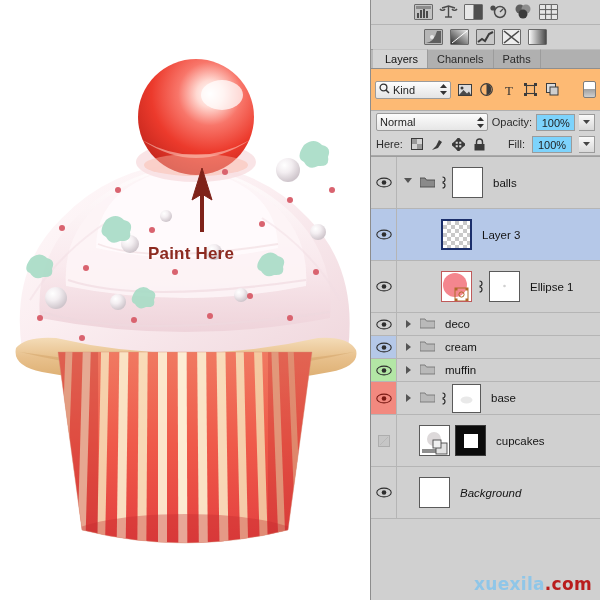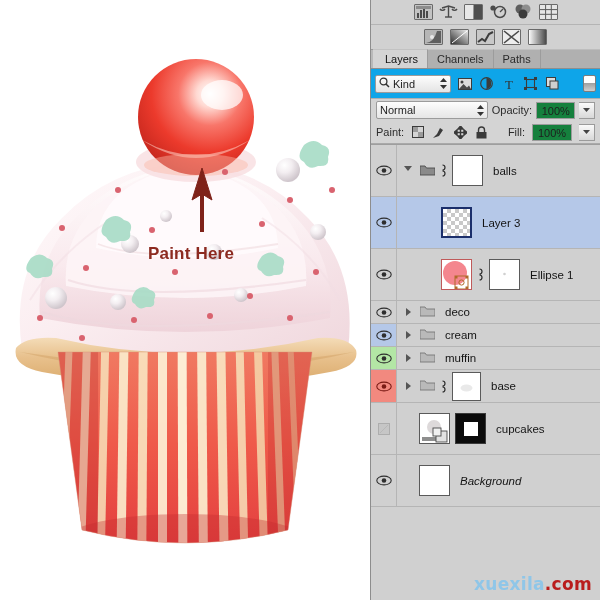--- a/index.html
+++ b/index.html
@@ -75,22 +75,22 @@
   .tab.active {
     background: #d4d4d4; color: #111;
     font-weight: normal;
     padding-left: 12px;
   }
   .tab-filler { flex: 1; height: 19px; background: #b0b0b0; border-top:1px solid #bdbdbd;}
 
   
   .filter-row {
     display: flex; align-items: center;
-    height: 30px; padding: 0 4px; gap: 5px;
-    background: #0ea5e9;
+    height: 42px; padding: 0 4px; gap: 5px;
+    background: #fdba74;
     border-bottom: 1px solid #b0b0b0;
   }
   .kind-select {
     display: flex; align-items: center;
     width: 76px; height: 18px;
     background: linear-gradient(#fdfdfd,#e4e4e4);
     border: 1px solid #9b9b9b; border-radius: 2px;
     padding: 0 3px; gap: 3px;
     font-size: 11px;
   }
@@ -120,21 +120,21 @@
     display: flex; align-items: center;
     width: 114px; height: 18px;
     background: linear-gradient(#fdfdfd,#e6e6e6);
     border: 1px solid #9b9b9b; border-radius: 2px;
     padding: 8px 3px;
   }
   .blend-select .lbl { flex: 1; font-size: 11px; }
   .fld-label { font-size: 11px; color: #2c2c2c; }
   .numbox {
     width: 40px; height: 17px;
-    background: #15803d; border: 1px solid #9b9b9b;
+    background: #7dd3fc; border: 1px solid #9b9b9b;
     font-size: 11px; text-align: center; line-height: 16px;
   }
   .dropcaret {
     width: 16px; height: 17px;
     background: linear-gradient(#fafafa,#d8d8d8);
     border: 1px solid #9b9b9b; border-left: none;
     display: flex; align-items: center; justify-content: center;
   }
 
   
@@ -541,21 +541,21 @@
       <span class="fld-label">Opacity:</span>
       <span class="numbox">100%</span>
       <span class="dropcaret">
         <svg width="7" height="4">
             <polygon points="0,0 7,0 3.5,4" fill="#444"></polygon>
           </svg>
       </span>
     </div>
 
     <div class="lock-row">
-      <span class="fld-label">Paint:</span>
+      <span class="fld-label">Here:</span>
       <span class="lock-ic">
         <svg width="12" height="12">
             <rect x="0.5" y="0.5" width="11" height="11" fill="none" stroke="#3a3a3a"></rect>
         <rect x="1" y="1" width="5" height="5" fill="#9a9a9a"></rect>
             <rect x="6" y="6" width="5" height="5" fill="#9a9a9a"></rect>
           </svg>
       </span>
       <span class="lock-ic">
         <svg width="14" height="13">
             <path d="M1 12 L5 8 L8 2 L11 4 L7 10 Z" fill="#3a3a3a"></path>

